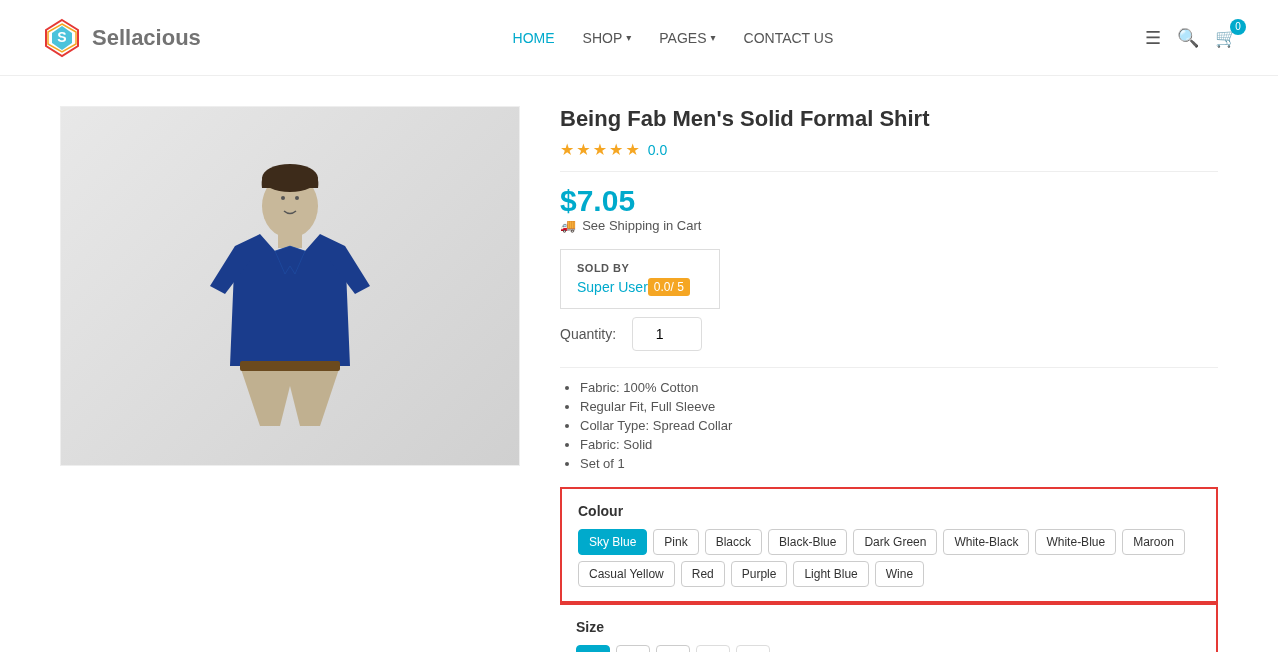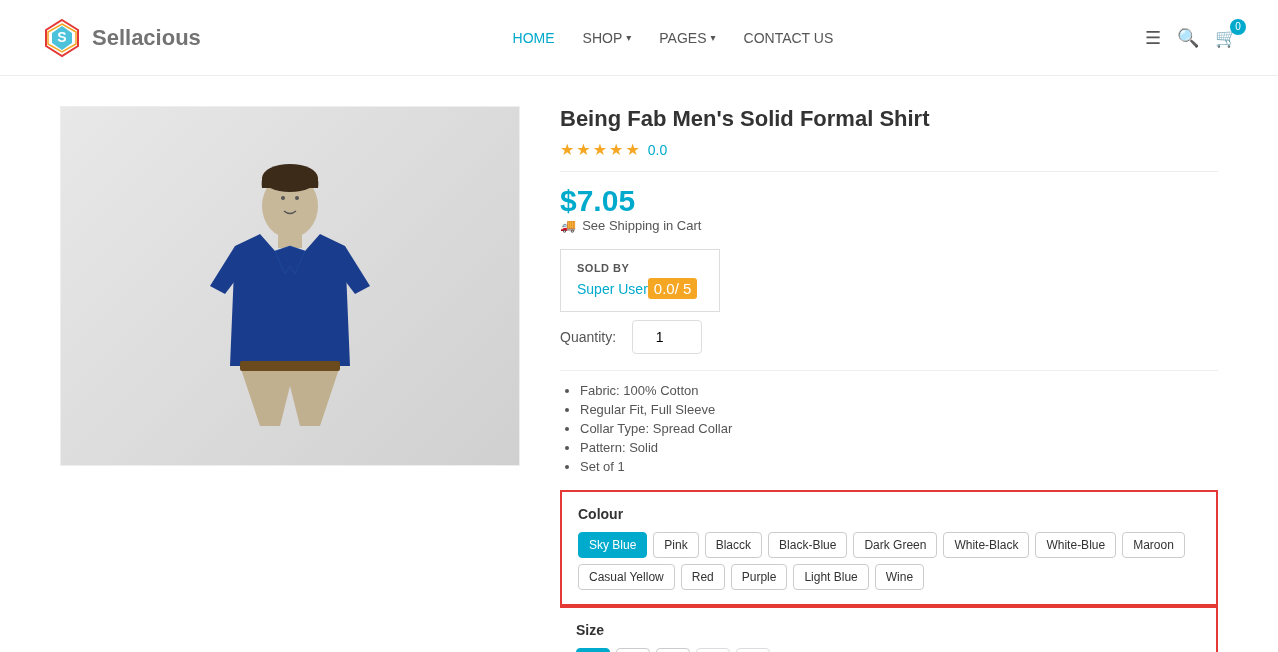--- a/index.html
+++ b/index.html
@@ -167,21 +167,21 @@
       align-items: center;
       gap: 0;
     }
     .sold-by-name {
       color: #00aacc;
       font-size: 14px;
     }
     .sold-by-rating {
       background: #f5a623;
       color: #fff;
-      font-size: 15px;
+      font-size: 12px;
       padding: 2px 6px;
       border-radius: 3px;
     }
     .shipping-row {
       display: flex;
       align-items: center;
       gap: 6px;
       color: #555;
       font-size: 13px;
       margin-bottom: 16px;
@@ -392,21 +392,21 @@
       <label class="quantity-label">Quantity:</label>
       <input class="quantity-input" type="number" value="1" style="">
     </div>
 
     <hr class="divider">
 
     <ul class="features-list">
       <li>Fabric: 100% Cotton</li>
       <li>Regular Fit, Full Sleeve</li>
       <li>Collar Type: Spread Collar</li>
-      <li>Pattern: Solid</li>
+      <li>Fabric: Solid</li>
       <li>Set of 1</li>
     </ul>
 
     <div class="variant-sections">
 
       <div class="colour-section">
         <div class="section-title">Colour</div>
         <div class="colour-buttons">
           <button class="colour-btn active">Sky Blue</button>
           <button class="colour-btn">Pink</button>

